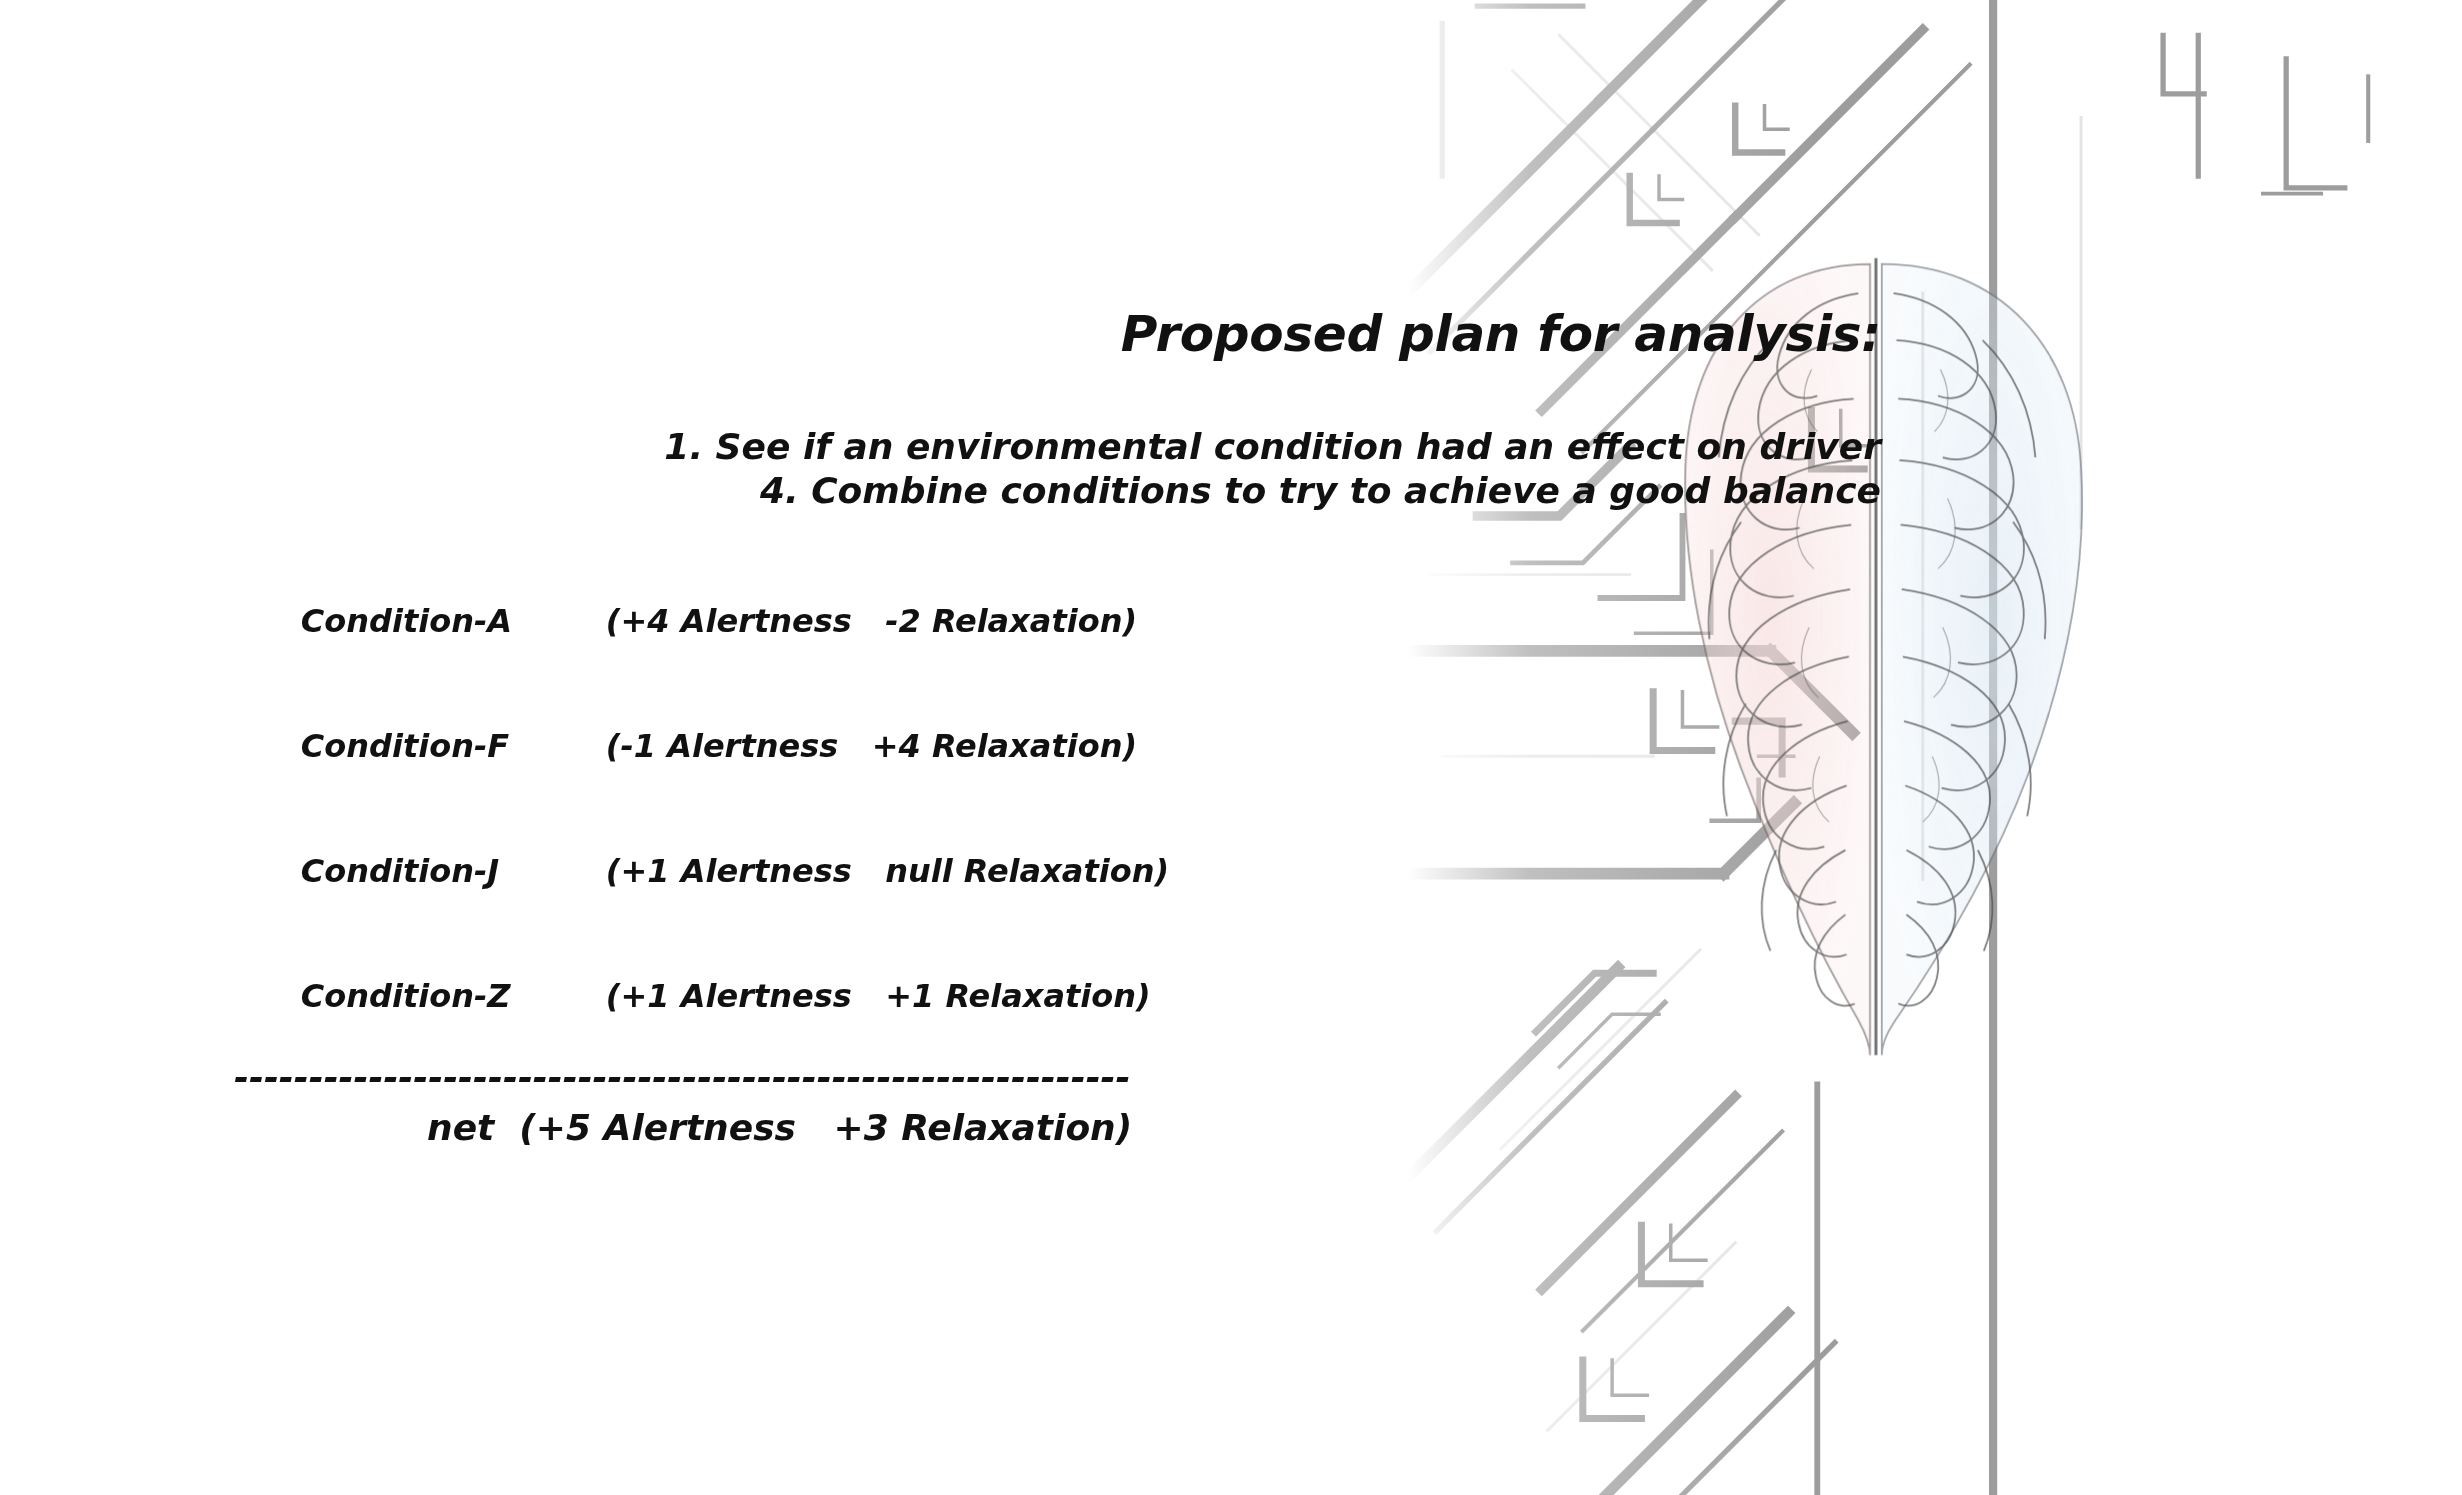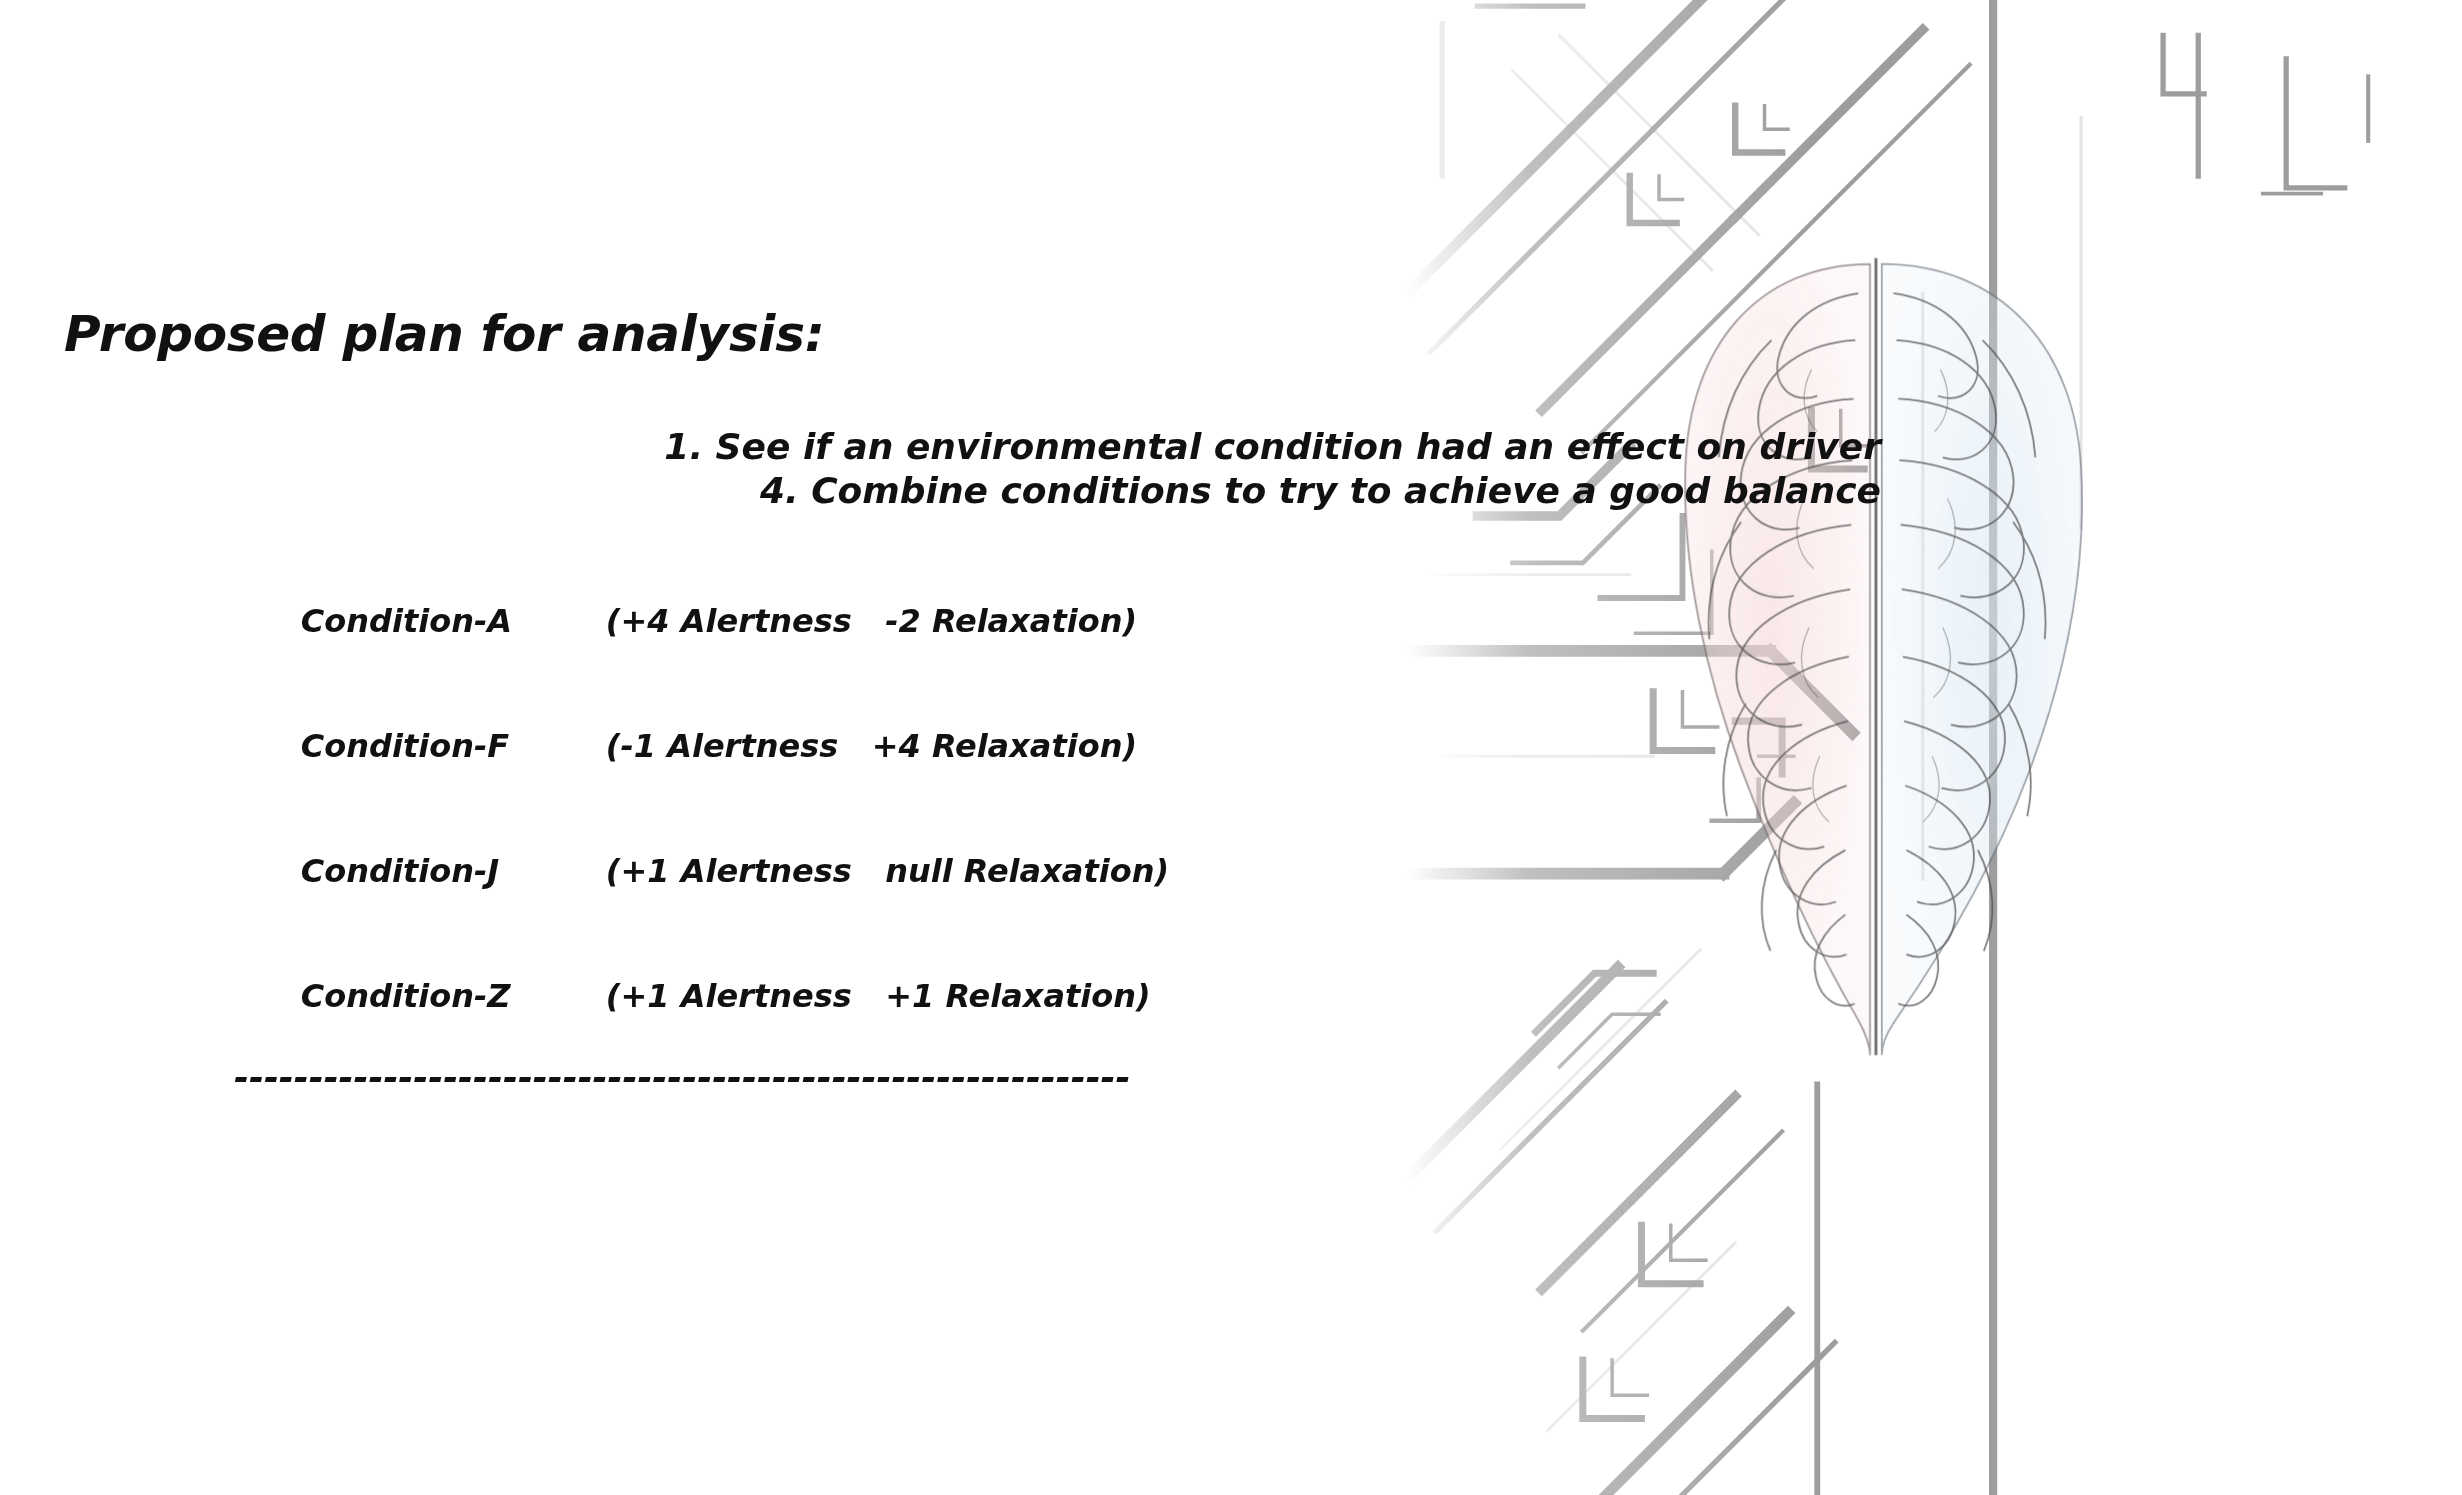--- a/index.html
+++ b/index.html
@@ -37,20 +37,21 @@
 
   .slide-title {
     font-family: "DejaVu Sans", sans-serif;
     font-style: italic;
     font-weight: 600;
     font-size: 50px;
     color: #111111;
     letter-spacing: -0.3px;
     margin: 0 0 62px 0;
     white-space: nowrap;
+    text-align: right;
   }
 
   .steps {
     list-style: none;
     margin: 0;
     padding: 0;
   }
   .steps li {
     font-family: "DejaVu Sans", sans-serif;
     font-style: italic;
@@ -287,16 +288,17 @@
     <div class="cond-row">
       <span class="cond-name">Condition-F</span><span>(-1 Alertness   +4 Relaxation)</span>
     </div>
     <div class="cond-row">
       <span class="cond-name">Condition-J</span><span>(+1 Alertness   null Relaxation)</span>
     </div>
     <div class="cond-row">
       <span class="cond-name">Condition-Z</span><span>(+1 Alertness   +1 Relaxation)</span>
     </div>
     <div class="divider-row">------------------------------------------------------------</div>
+    <div class="net-row">net  (+5 Alertness   +3 Relaxation)</div>
   </div>
 
 </div>
 
 
 </body></html>

